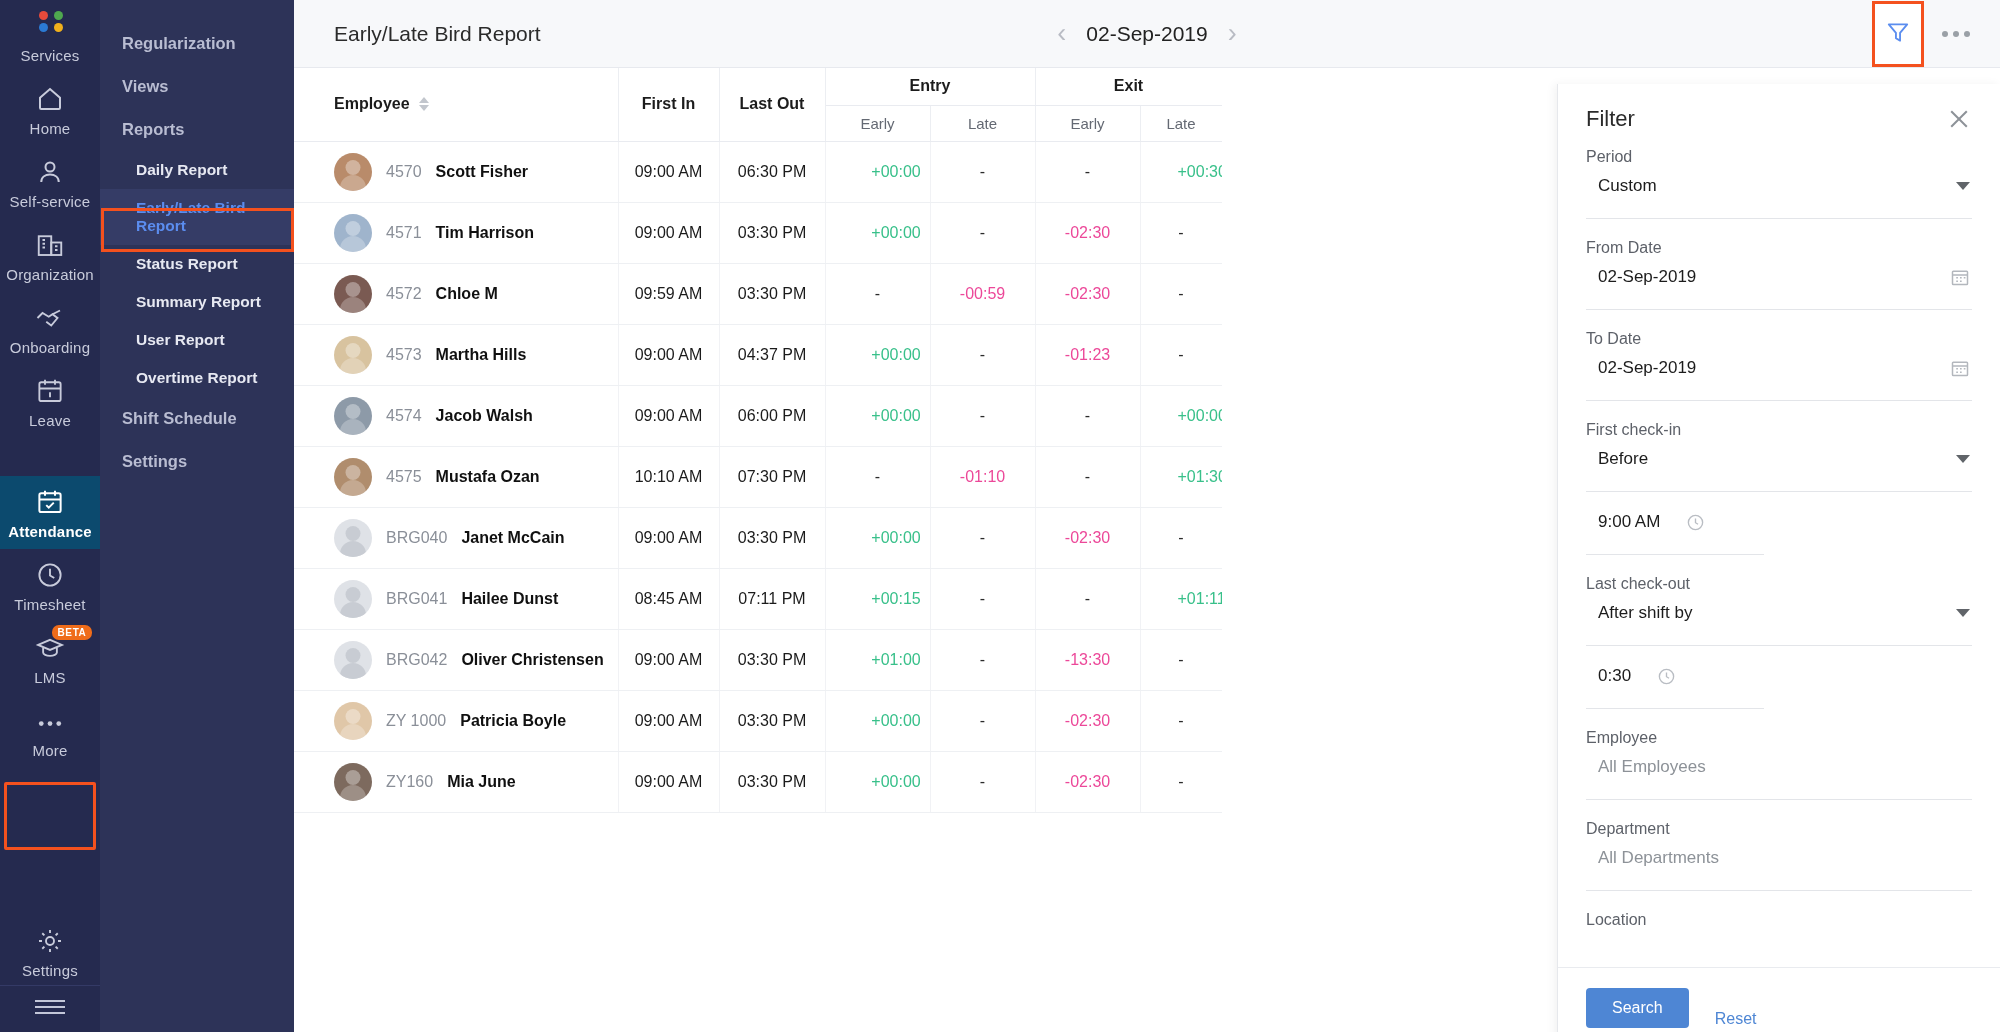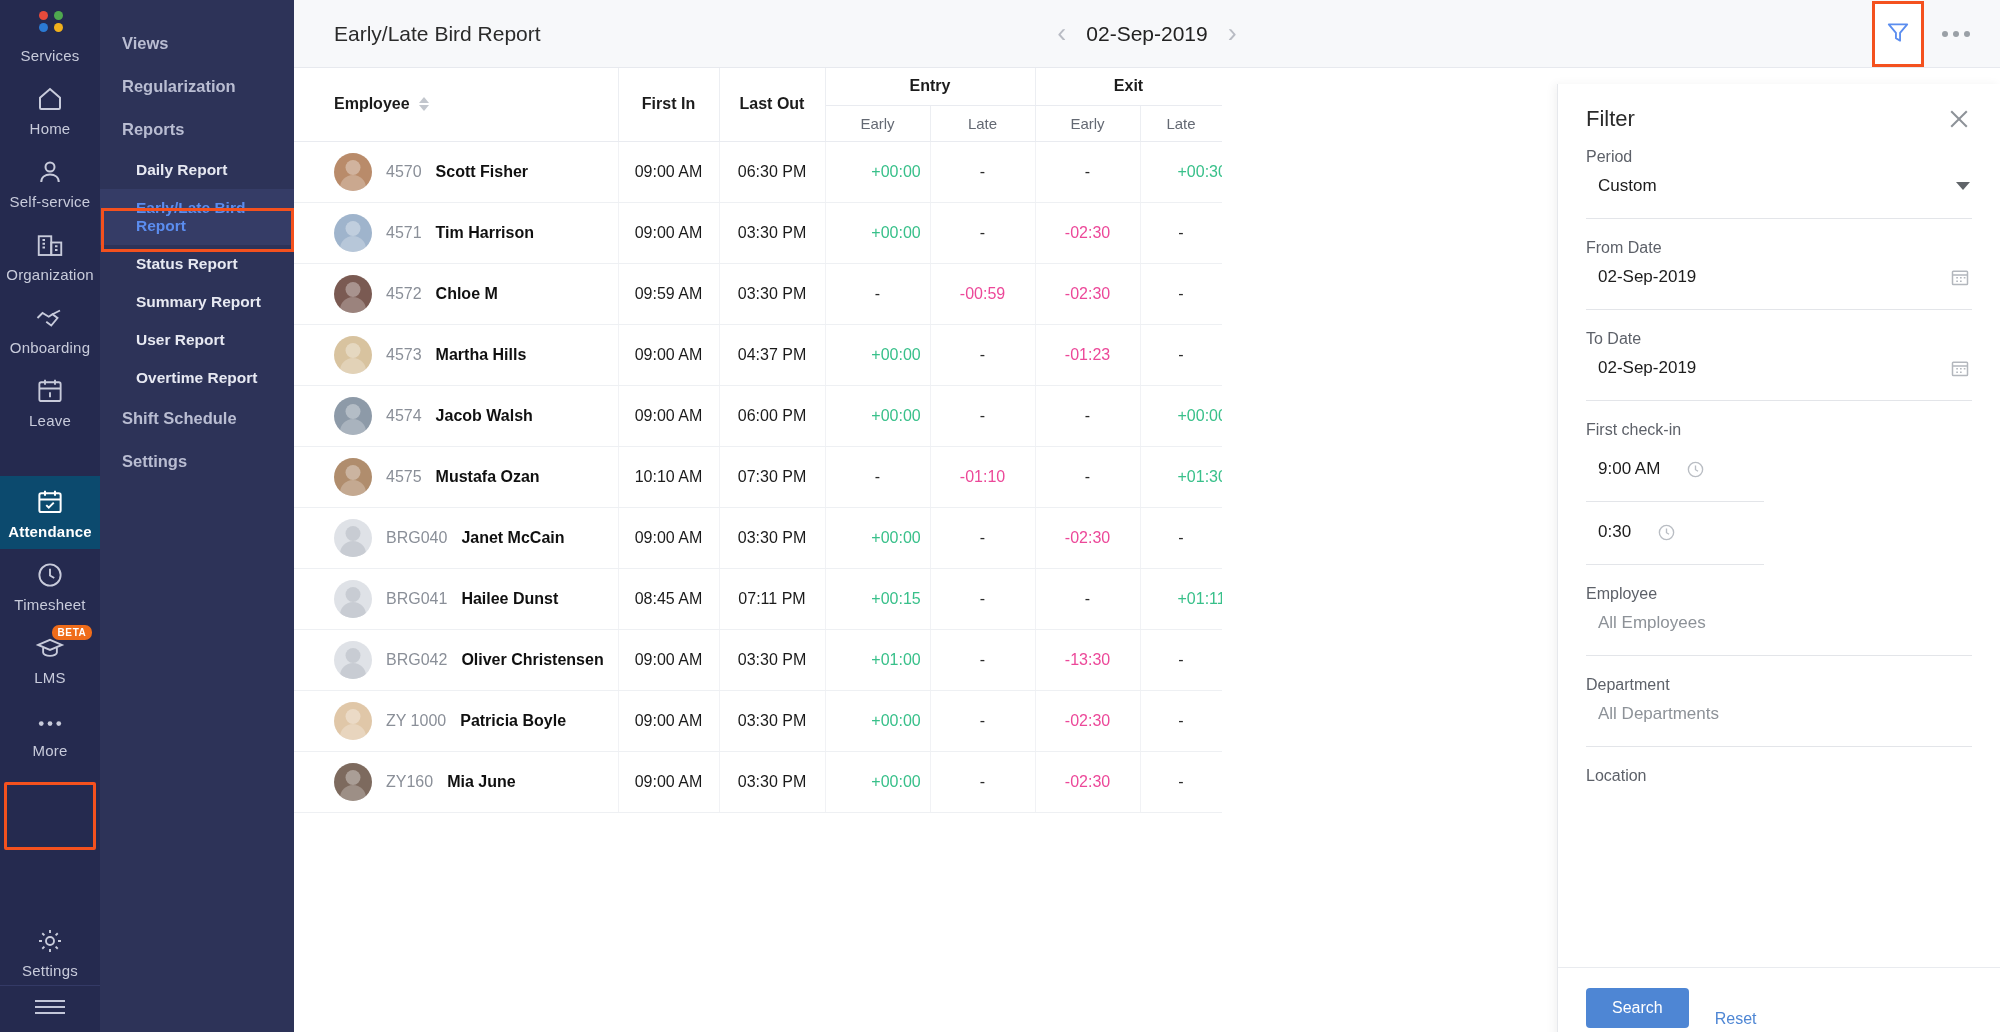--- a/index.html
+++ b/index.html
@@ -314,22 +314,22 @@
     <div class="hamburger">
       <span></span>
         <span></span>
         <span></span>
     </div>
 
     <div class="rail-highlight" style="top:782px"></div>
   </div>
 
   <div class="subnav">
+    <div class="subnav-section">Regularization</div>
     <div class="subnav-section">Views</div>
-    <div class="subnav-section">Regularization</div>
     <div class="subnav-section">Reports</div>
     <div class="subnav-item">Daily Report</div>
     <div class="subnav-item active">Early/Late Bird Report</div>
     <div class="subnav-item">Status Report</div>
     <div class="subnav-item">Summary Report</div>
     <div class="subnav-item">User Report</div>
     <div class="subnav-item">Overtime Report</div>
     <div class="subnav-section">Shift Schedule</div>
     <div class="subnav-section">Settings</div>
     <div class="subnav-highlight" style="top:208px"></div>
@@ -635,34 +635,45 @@
               <svg viewBox="0 0 24 24" fill="none" stroke="#b3b7bd" stroke-width="1.8">
                   <rect x="3" y="5" width="18" height="16" rx="1"></rect>
                   <path d="M3 9.5h18M7.5 13h2M12 13h2M16.5 13h2M7.5 17h2M12 17h2"></path>
                 </svg>
             </span>
           </div>
         </div>
 
         <div class="fp-field">
           <div class="fp-label">First check-in</div>
+          <div class="fp-control">
+            <span class="fp-value">Before</span>
+            <span class="fp-caret"></span>
+          </div>
         </div>
 
         <div class="fp-field">
           <div class="fp-control short">
             <span class="fp-value">9:00 AM</span>
             <span class="clock-icon">
               <svg viewBox="0 0 24 24" fill="none" stroke="#b9bdc3" stroke-width="1.7">
                   <circle cx="12" cy="12" r="9"></circle>
                   <path d="M12 7v5.3l3.2 1.9"></path>
                 </svg>
             </span>
           </div>
         </div>
 
+        <div class="fp-field">
+          <div class="fp-label">Last check-out</div>
+          <div class="fp-control">
+            <span class="fp-value">After shift by</span>
+            <span class="fp-caret"></span>
+          </div>
+        </div>
 
         <div class="fp-field">
           <div class="fp-control short">
             <span class="fp-value">0:30</span>
             <span class="clock-icon">
               <svg viewBox="0 0 24 24" fill="none" stroke="#b9bdc3" stroke-width="1.7">
                   <circle cx="12" cy="12" r="9"></circle>
                   <path d="M12 7v5.3l3.2 1.9"></path>
                 </svg>
             </span>

